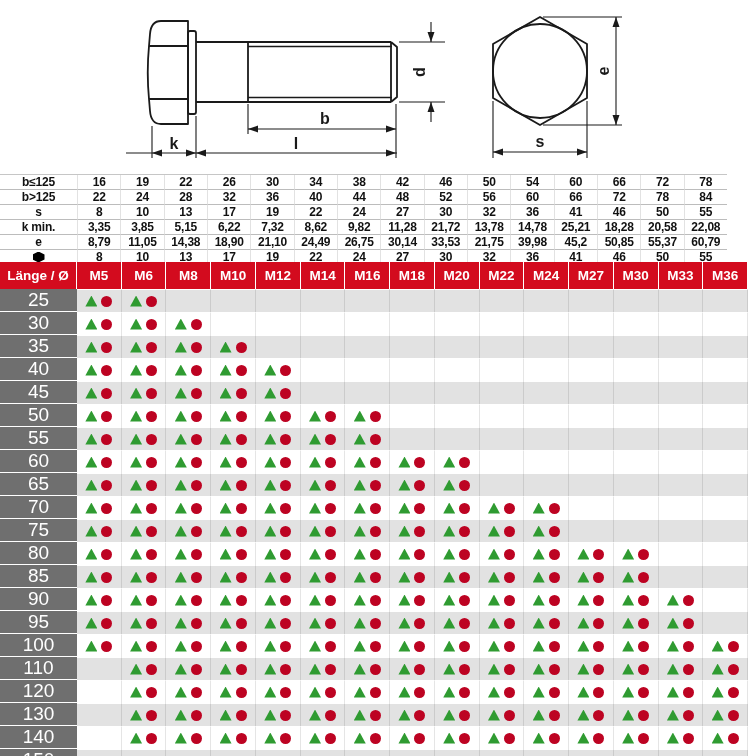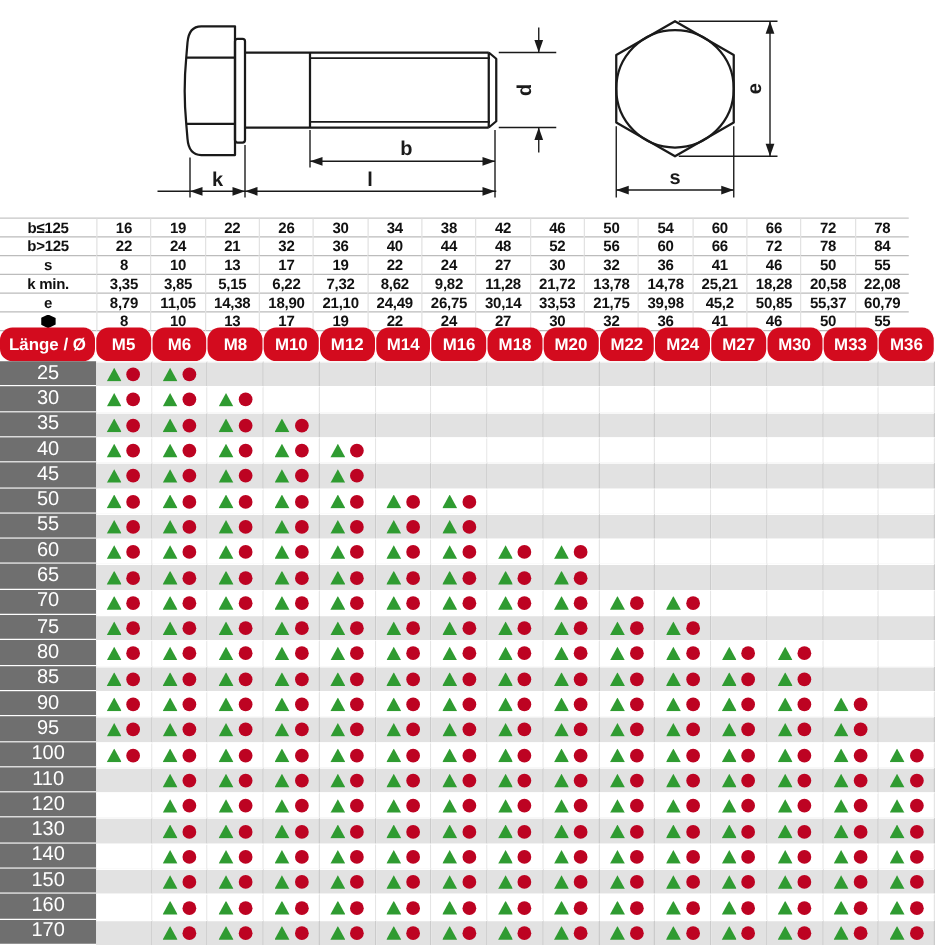--- a/index.html
+++ b/index.html
@@ -41,25 +41,24 @@
     display:grid;
     grid-template-columns:77px repeat(15,1fr);
     grid-template-rows:27px repeat(23,1fr);
   }
   .hcell{
     background:var(--header-red,#d30b1e);
     color:#fff;font-size:13.5px;font-weight:bold;
     display:flex;align-items:center;justify-content:center;
     border-right:1px solid #fff;
     white-space:nowrap;
-    border-radius:10px;
   }
   .rlabel{
     background:var(--row-label-gray,#6f6f6f);
-    color:#fff;font-size:16px;
+    color:#fff;font-size:19px;
     display:flex;align-items:center;justify-content:center;
     border-bottom:1px solid #fff;
   }
   .dcell{
     display:flex;align-items:center;justify-content:center;gap:4px;
     border-right:1px solid rgba(0,0,0,0.10);
     border-top:1px solid #fff;
   }
   .dcell.odd{background:var(--row-alt-gray,#e2e2e2);}
   .dcell.even{background:var(--row-white,#fff);}
@@ -146,21 +145,21 @@
       <div class="spec-cell val">46</div>
       <div class="spec-cell val">50</div>
       <div class="spec-cell val">54</div>
       <div class="spec-cell val">60</div>
       <div class="spec-cell val">66</div>
       <div class="spec-cell val">72</div>
       <div class="spec-cell val">78</div>
       <div class="spec-cell">b&gt;125</div>
       <div class="spec-cell val">22</div>
       <div class="spec-cell val">24</div>
-      <div class="spec-cell val">21</div>
+      <div class="spec-cell val">28</div>
       <div class="spec-cell val">32</div>
       <div class="spec-cell val">36</div>
       <div class="spec-cell val">40</div>
       <div class="spec-cell val">44</div>
       <div class="spec-cell val">48</div>
       <div class="spec-cell val">52</div>
       <div class="spec-cell val">56</div>
       <div class="spec-cell val">60</div>
       <div class="spec-cell val">66</div>
       <div class="spec-cell val">72</div>

